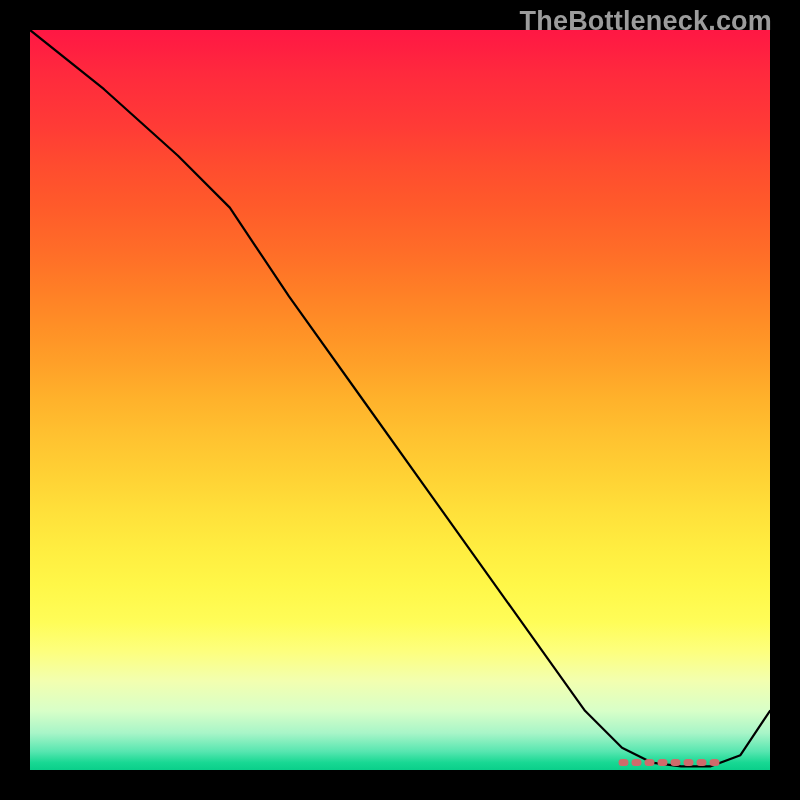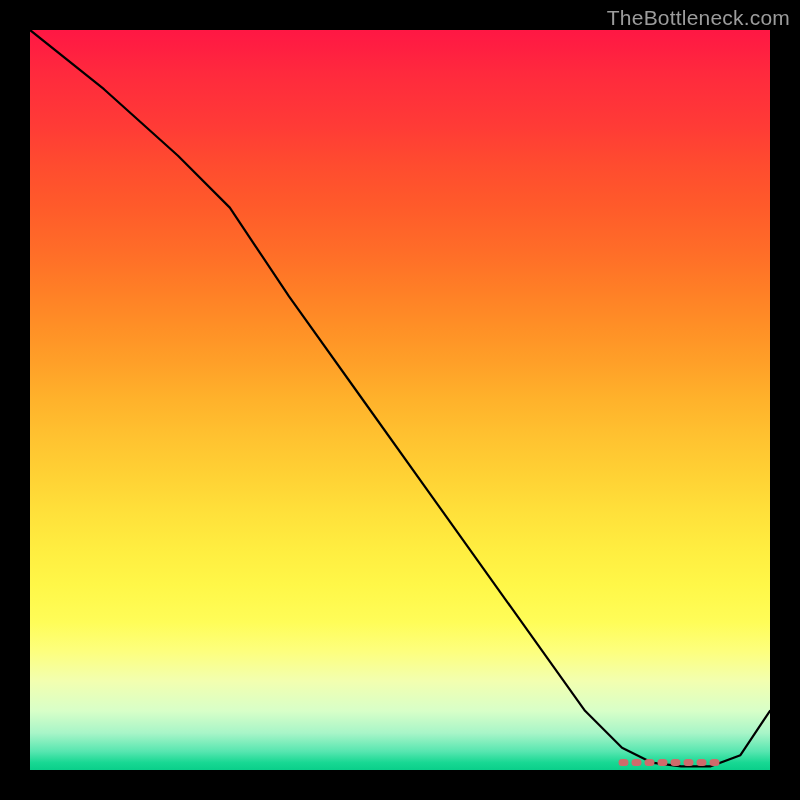--- a/index.html
+++ b/index.html
@@ -56,24 +56,24 @@
   }
   .curve-svg {
     position: absolute;
     inset: 0;
     width: 100%;
     height: 100%;
   }
   .watermark {
     position: absolute;
     top: 6px;
-    right: 10px;
+    right: 28px;
     color: #9c9c9c;
-    font-size: 21px;
-    font-weight: 400;
+    font-size: 27px;
+    font-weight: 700;
     letter-spacing: 0.2px;
     user-select: none;
   }
 </style>
 </head>
 <body>
 
 <div class="stage">
   <div class="watermark">TheBottleneck.com</div>
   <div class="plot">

